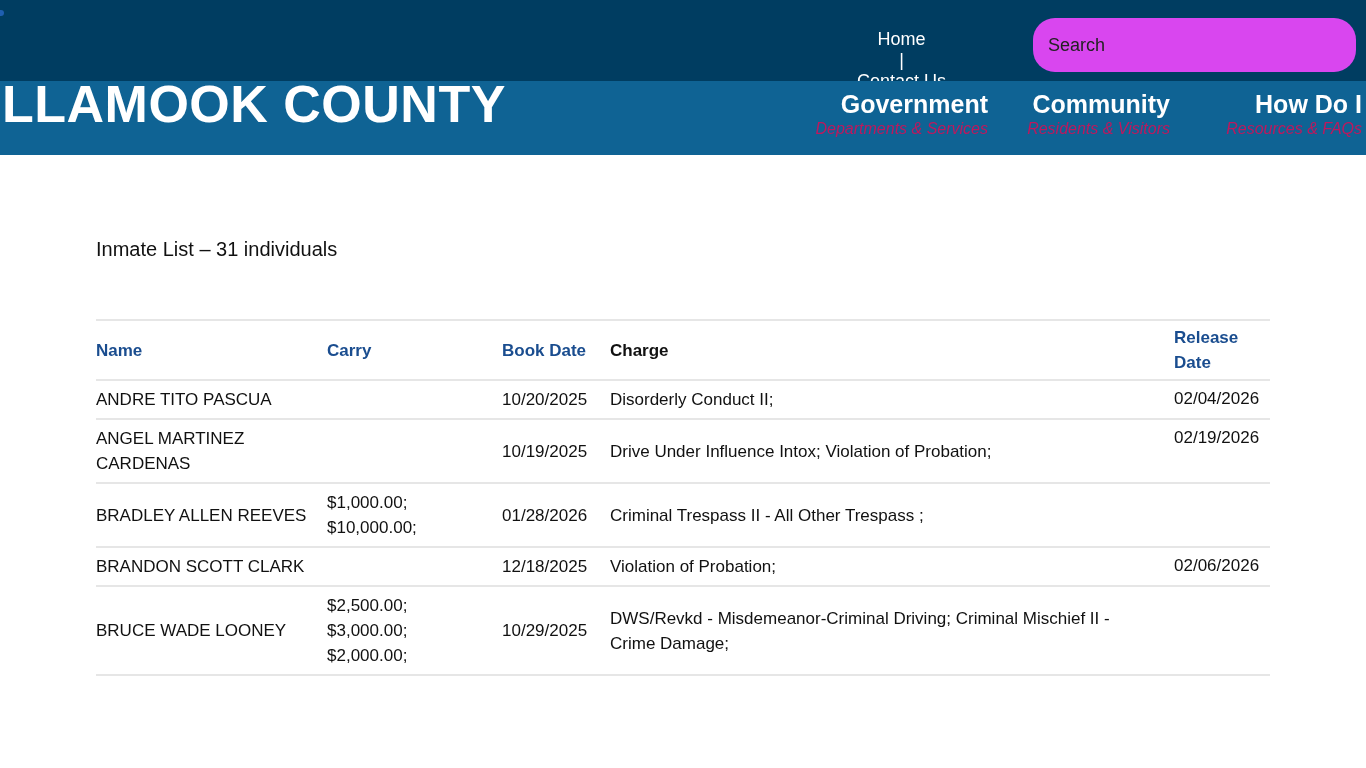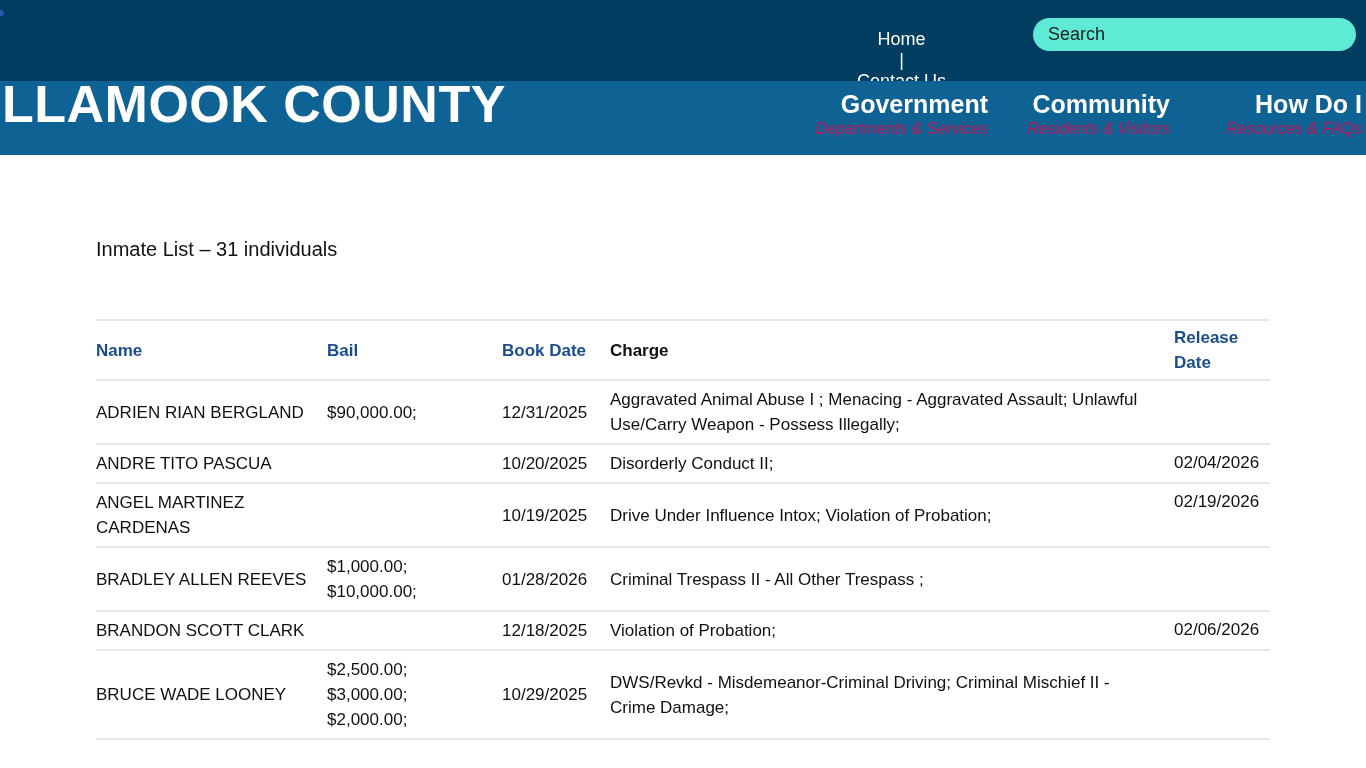--- a/index.html
+++ b/index.html
@@ -14,22 +14,22 @@
       position: absolute; left: 0; top: 10px; width: 4px; height: 6px;
       background: #1f5fb0; border-radius: 0 3px 3px 0;
     }
     .util-links {
       position: absolute; top: 29px; left: 857px;
       display: flex; align-items: center; color: #fff; font-size: 18px; flex-direction: column;
     }
     .util-links a { color: #fff; text-decoration: none; }
     .util-links .sep { margin: 0 9px; font-size: 18px; }
     .search {
-      position: absolute; left: 1033px; top: 18px; width: 323px; height: 33px;
-      background: #5eead4; border-radius: 22px; border: none;
+      position: absolute; left: 1033px; top: 18px; width: 323px; height: 54px;
+      background: #d946ef; border-radius: 22px; border: none;
       padding-left: 15px; font-size: 18px; color: #222;
       font-family: "Liberation Sans", sans-serif; outline: none;
     }
     .search::placeholder { color: #222; }
 
     .navbar {
       position: absolute; left: 0; top: 81px; width: 1366px; height: 74px;
       background: #0f6394;
     }
     .site-title {
@@ -102,36 +102,27 @@
 </div>
 
 <div class="content">
   <p class="subtitle">Inmate List – 31 individuals</p>
 </div>
 
 <table class="inmates">
   <thead>
     <tr>
       <th class="col-name"><a href="#">Name</a></th>
-      <th class="col-bail"><a href="#">Bail</a></th>
+      <th class="col-bail"><a href="#">Carry</a></th>
       <th class="col-book"><a href="#">Book Date</a></th>
       <th class="col-charge charge-h">Charge</th>
       <th class="col-release"><a href="#">Release Date</a></th>
     </tr>
   </thead>
   <tbody id="inmate-rows">
-      <tr>
-        <td class="col-name">ADRIEN RIAN BERGLAND</td>
-        <td class="col-bail">
-          <span class="bail-line">$90,000.00;</span>
-        </td>
-        <td class="col-book">12/31/2025</td>
-        <td class="col-charge">Aggravated Animal Abuse I ; Menacing - Aggravated Assault; Unlawful Use/Carry Weapon - Possess Illegally;</td>
-        <td class="col-release"></td>
-      </tr>
       <tr>
         <td class="col-name">ANDRE TITO PASCUA</td>
         <td class="col-bail"></td>
         <td class="col-book">10/20/2025</td>
         <td class="col-charge">Disorderly Conduct II;</td>
         <td class="col-release">02/04/2026</td>
       </tr>
       <tr>
         <td class="col-name">ANGEL MARTINEZ CARDENAS</td>
         <td class="col-bail"></td>

